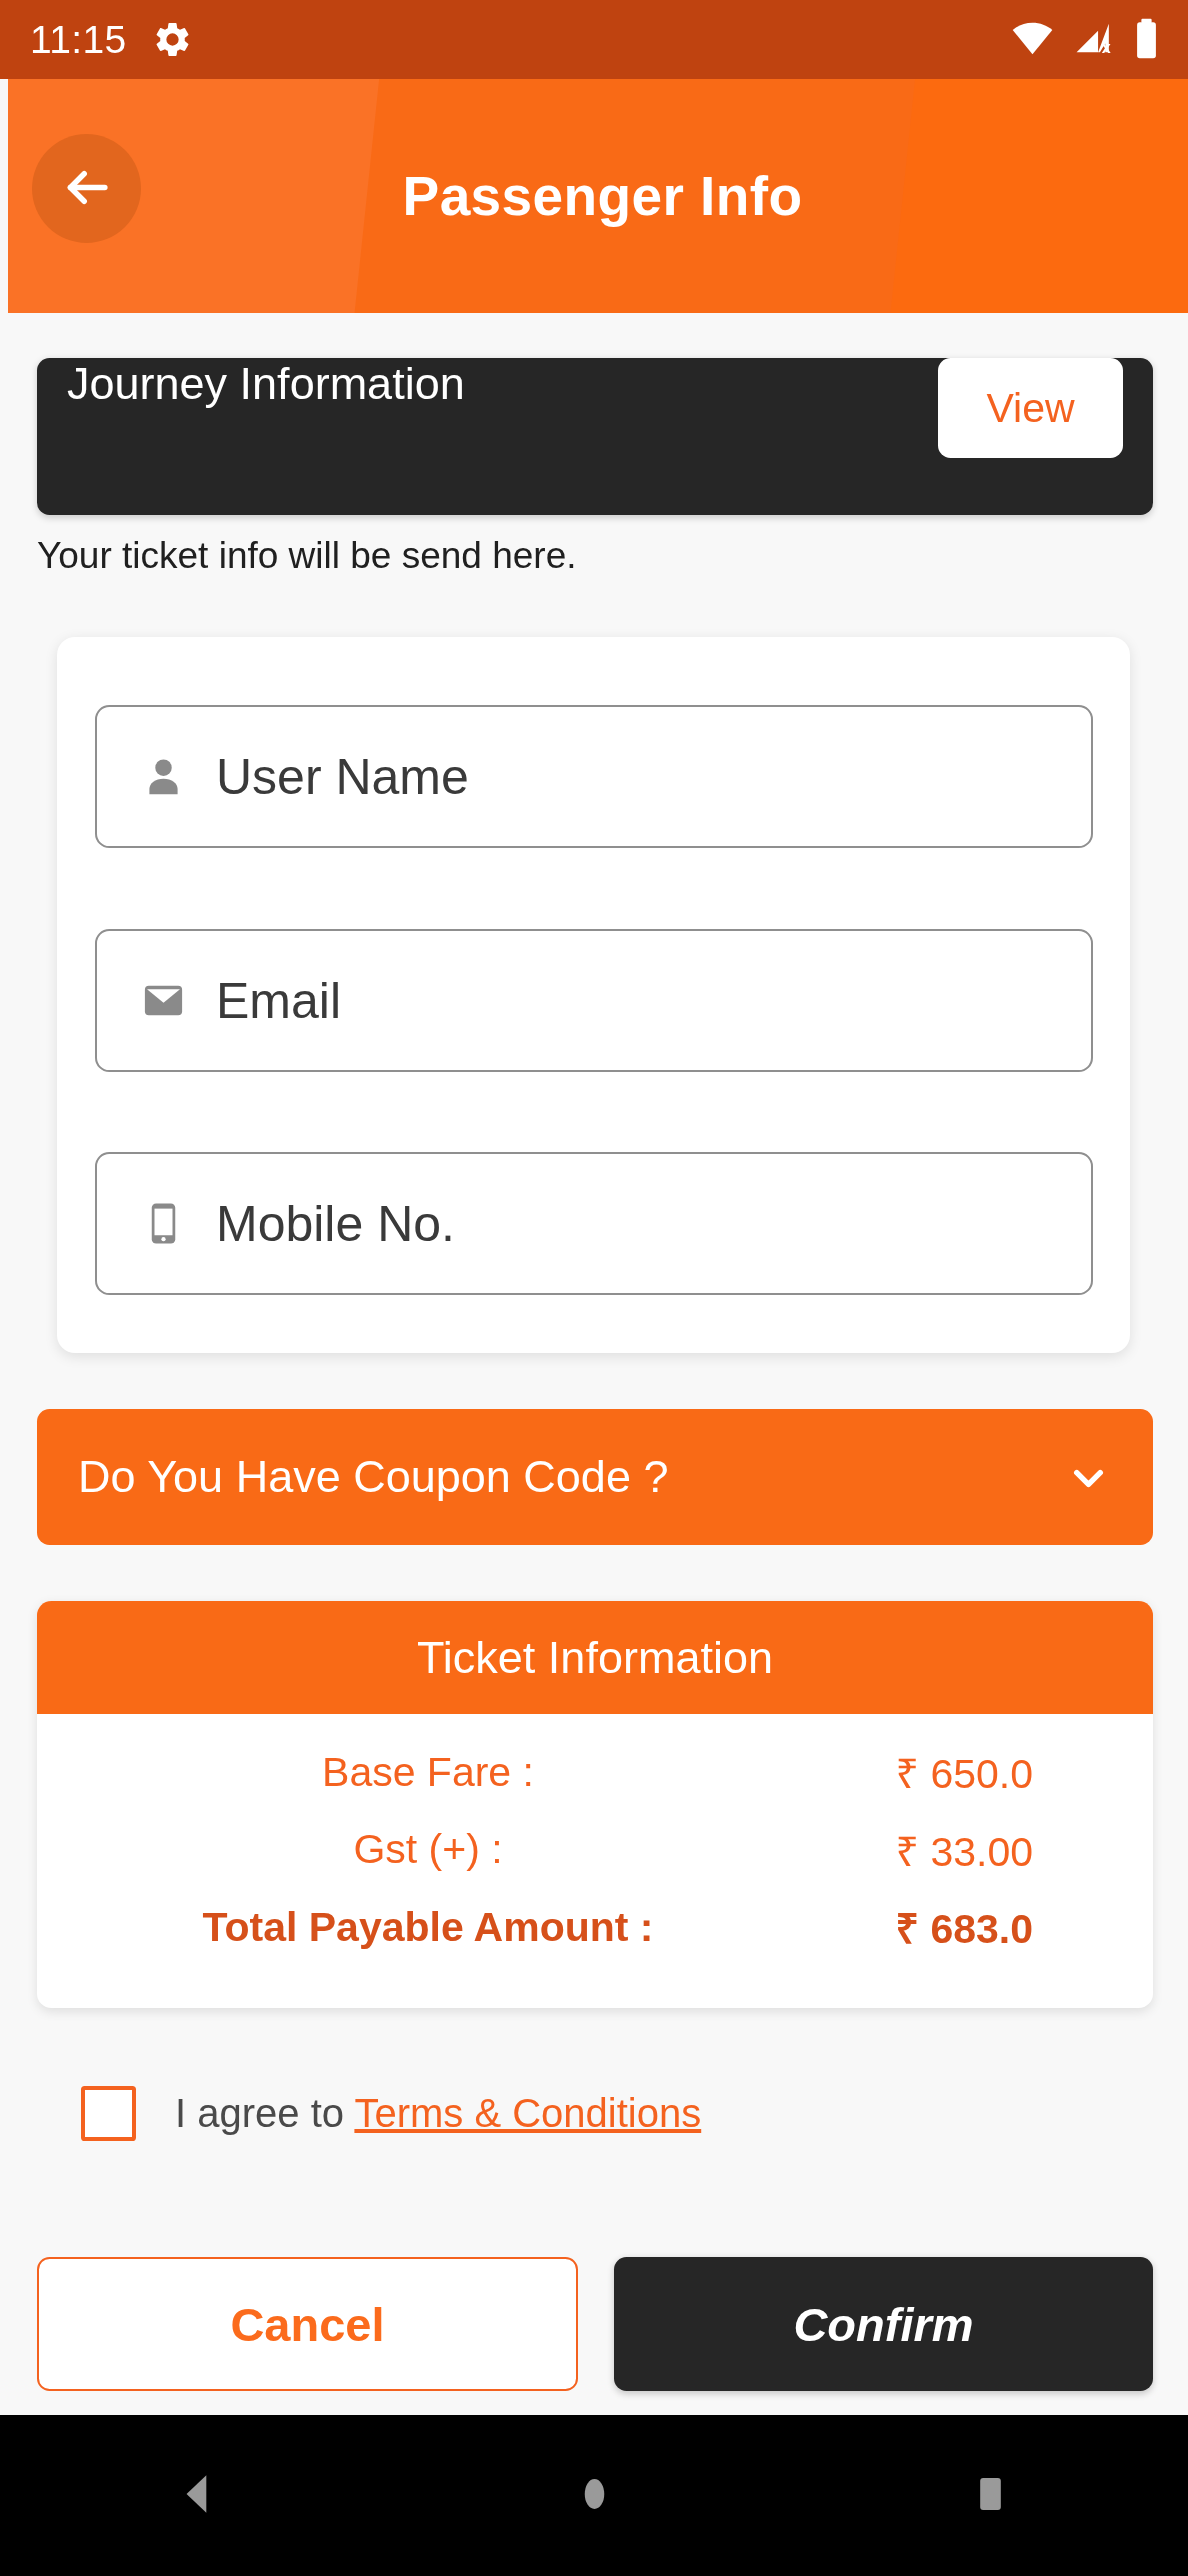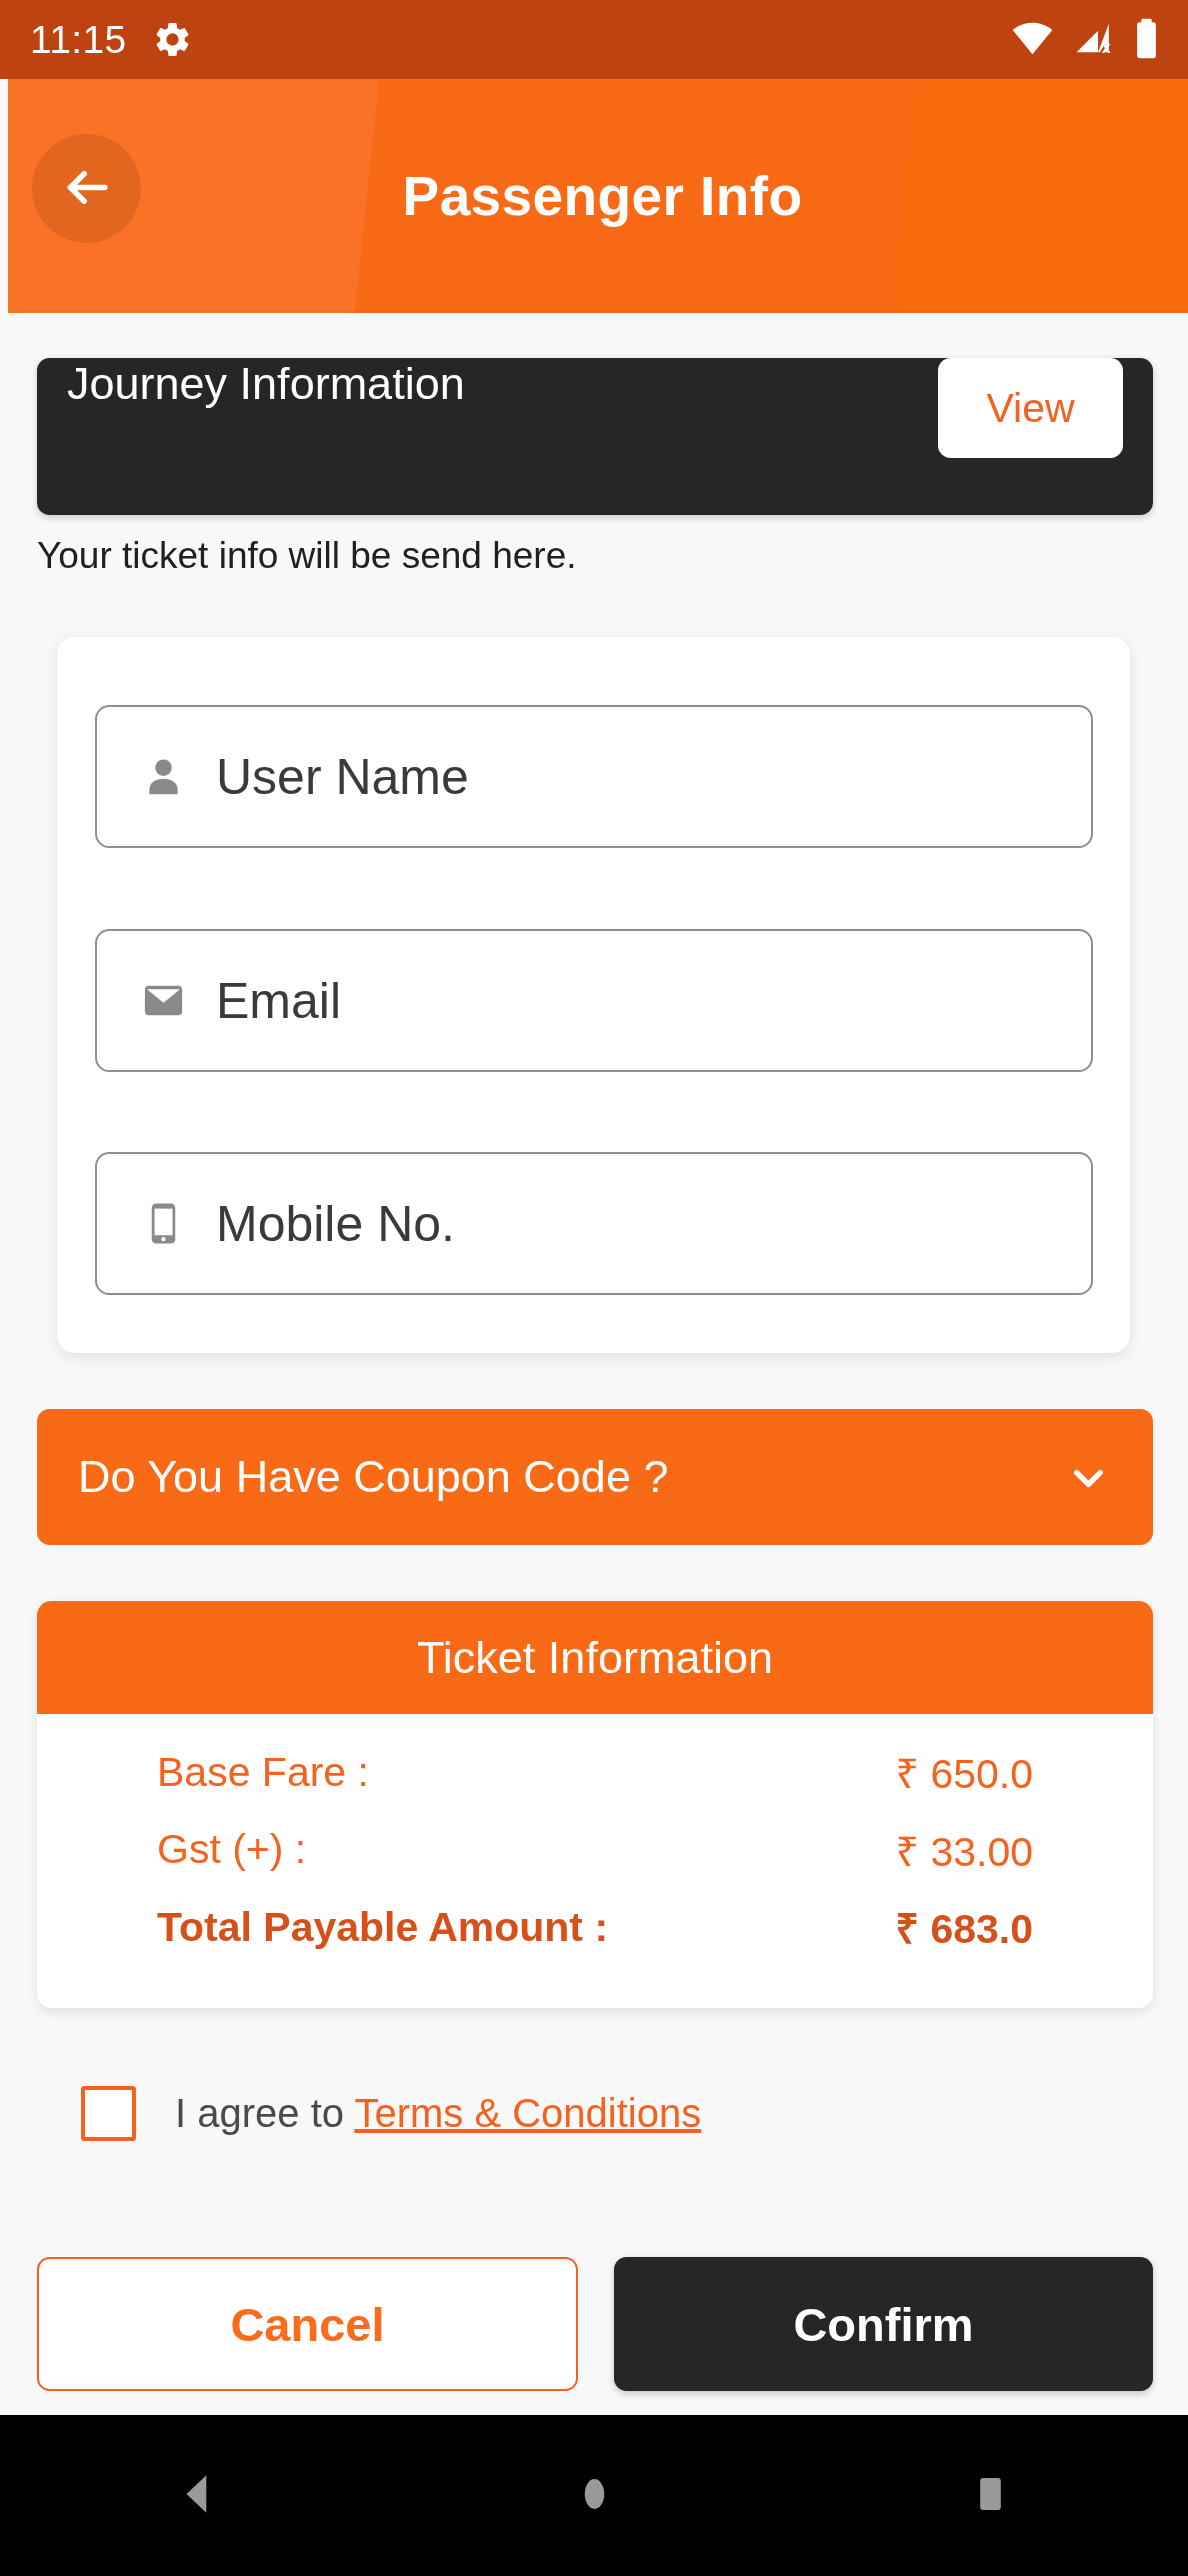--- a/index.html
+++ b/index.html
@@ -100,21 +100,21 @@
     height:113px; background:#f96a16;
     display:flex; align-items:center; justify-content:center;
     color:#fff; font-size:45px;
   }
   .ticket-rows{ padding:30px 0 0 0; }
   .trow{
     display:flex; align-items:center; justify-content:center;
     margin-bottom:21.5px;
   }
   .trow .lbl{
-    width:572px; text-align:left; padding-right:30px;
+    width:572px; text-align:center; padding-right:30px;
     color:#f4621f; font-size:41px;
   }
   .trow .val{
     width:304px; text-align:right;
     color:#f4621f; font-size:41px;
   }
   .trow.total .lbl, .trow.total .val{ color:#d6501a; font-weight:bold; }
 
   
   .terms{
@@ -136,20 +136,21 @@
     background:#fff; border:2.7px solid #f4621f; border-radius:12.5px;
     display:flex; align-items:center; justify-content:center;
     color:#fb6b1c; font-size:47px; font-weight:bold; cursor:pointer;
   }
   .btn-confirm{
     position:absolute; left:614px; top:2257px; width:539px; height:134px;
     background:#262626; border-radius:12.5px;
     display:flex; align-items:center; justify-content:center;
     color:#fff; font-size:47px; font-weight:bold; cursor:pointer;
     box-shadow:0 2.7px 7.2px rgba(0,0,0,.2);
+    font-style:italic;
   }
 
   
   .navbar{
     position:absolute; left:0; bottom:0; width:1189px; height:161px;
     background:#000; display:flex; align-items:center; justify-content:space-around;
   }
   .nav-btn{ display:flex; align-items:center; justify-content:center; width:179px; height:107px; cursor:pointer; }
 </style>
 </head>

